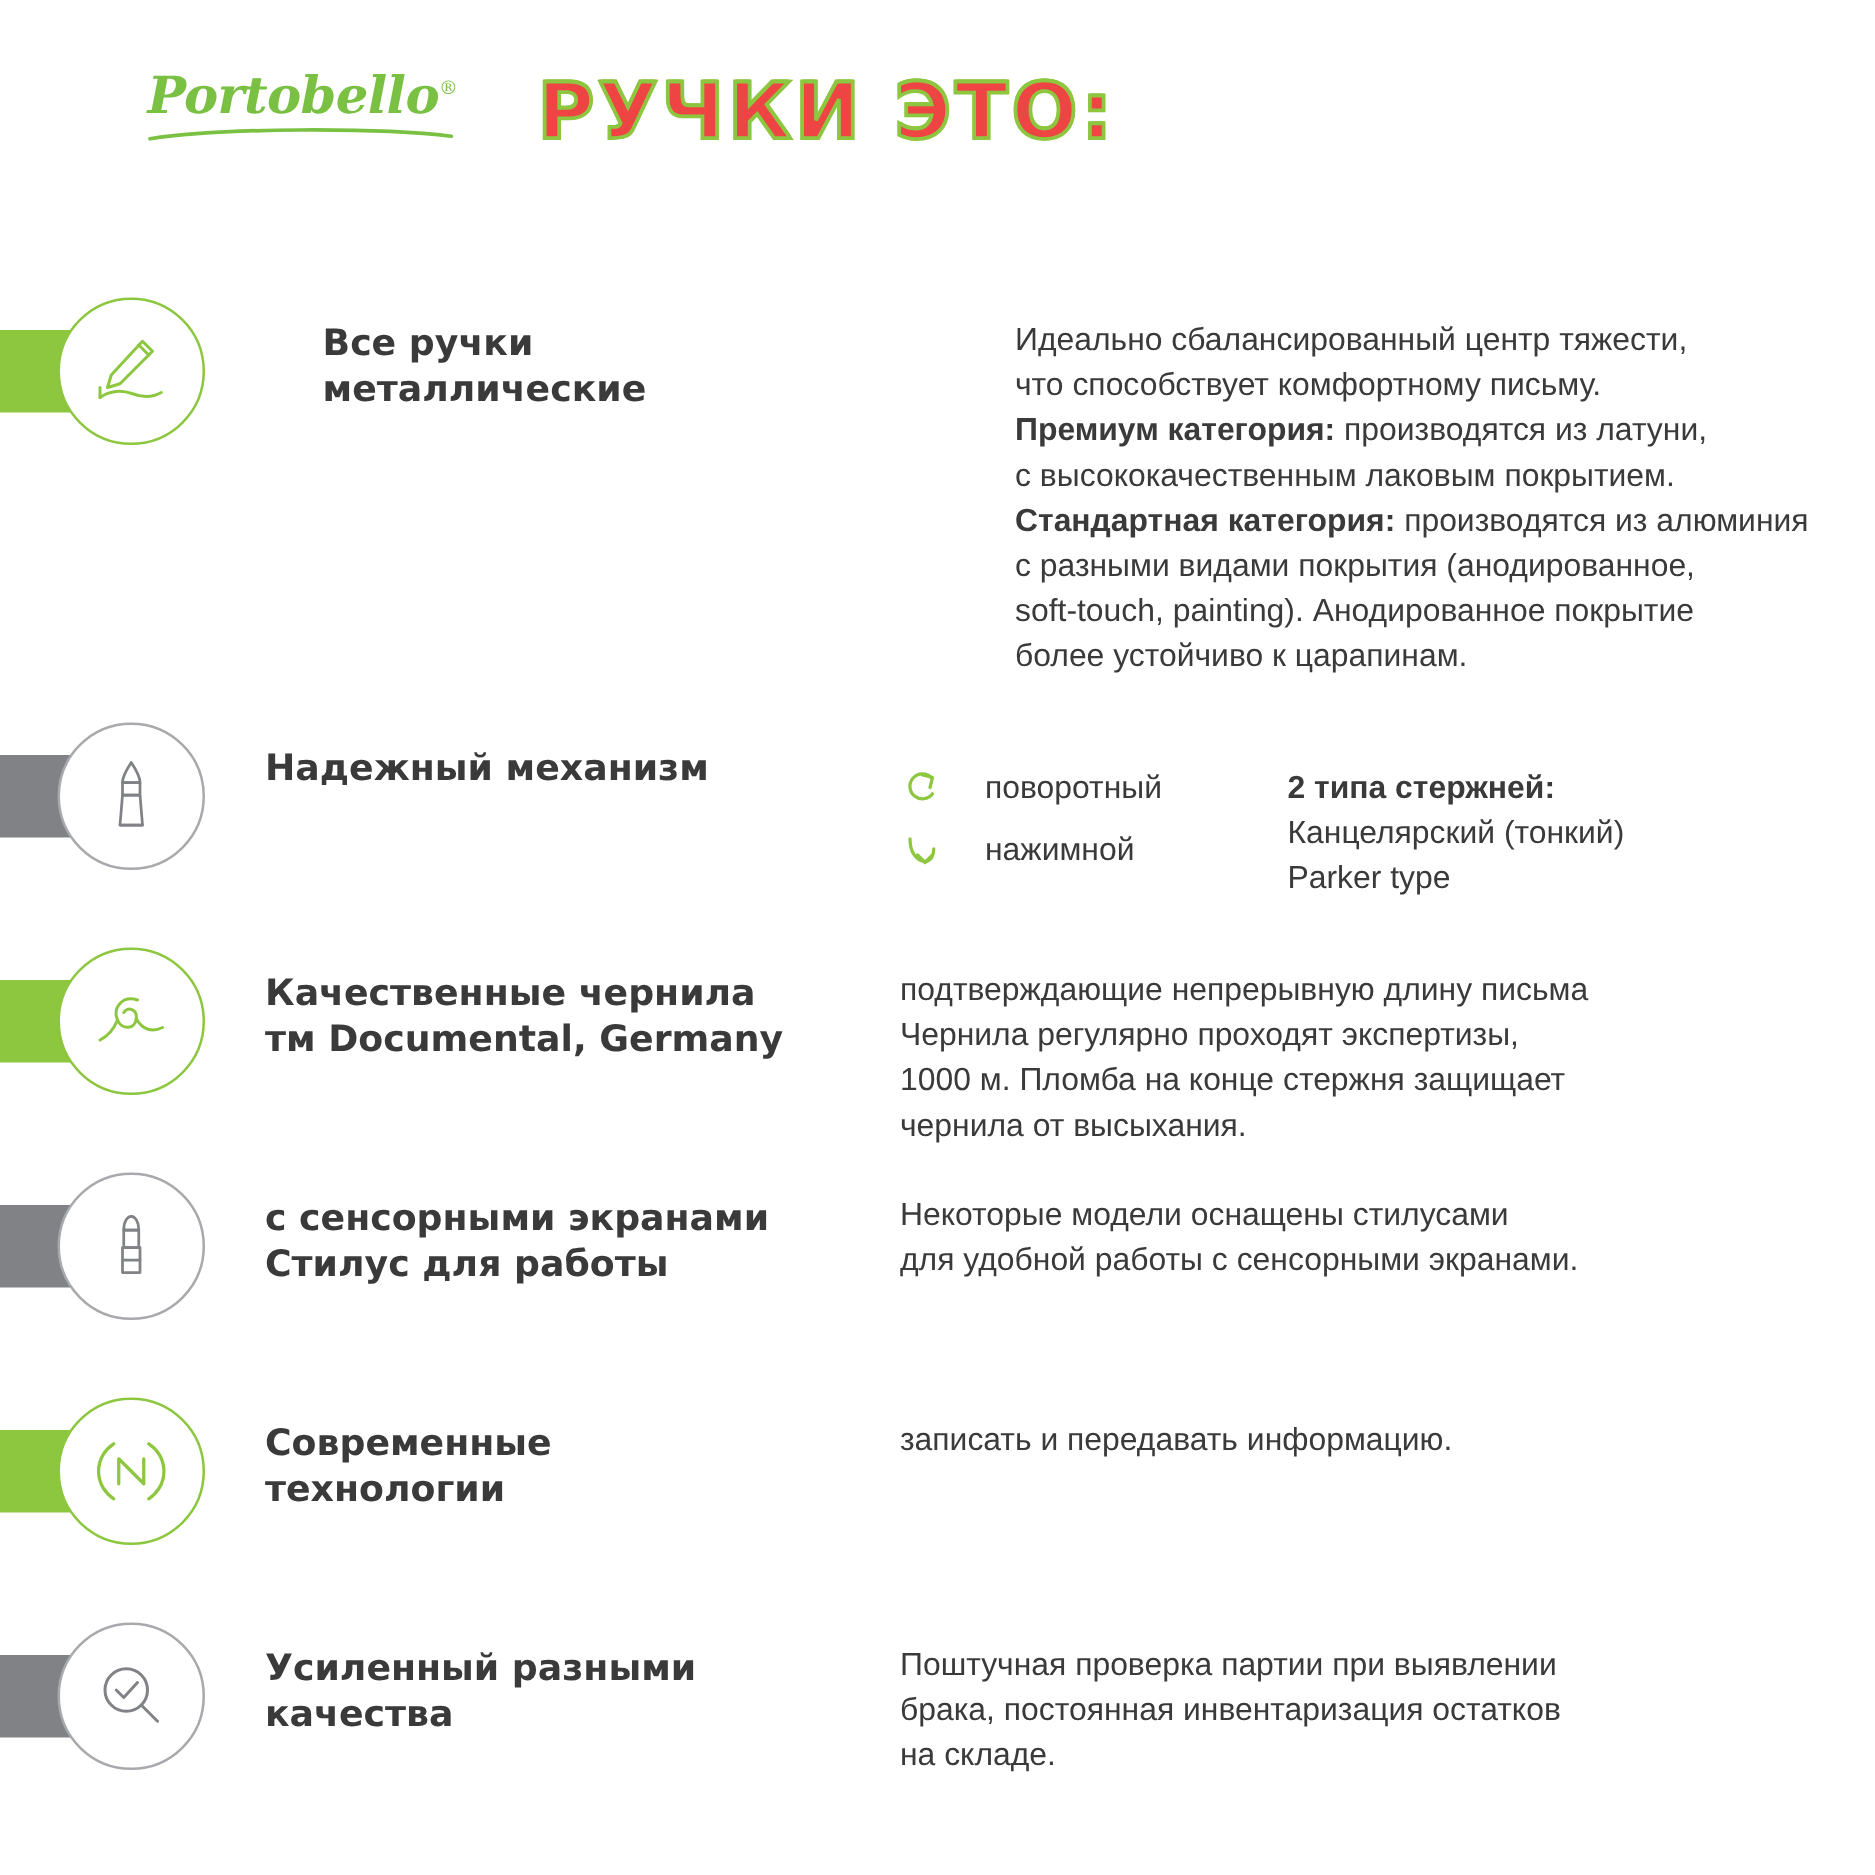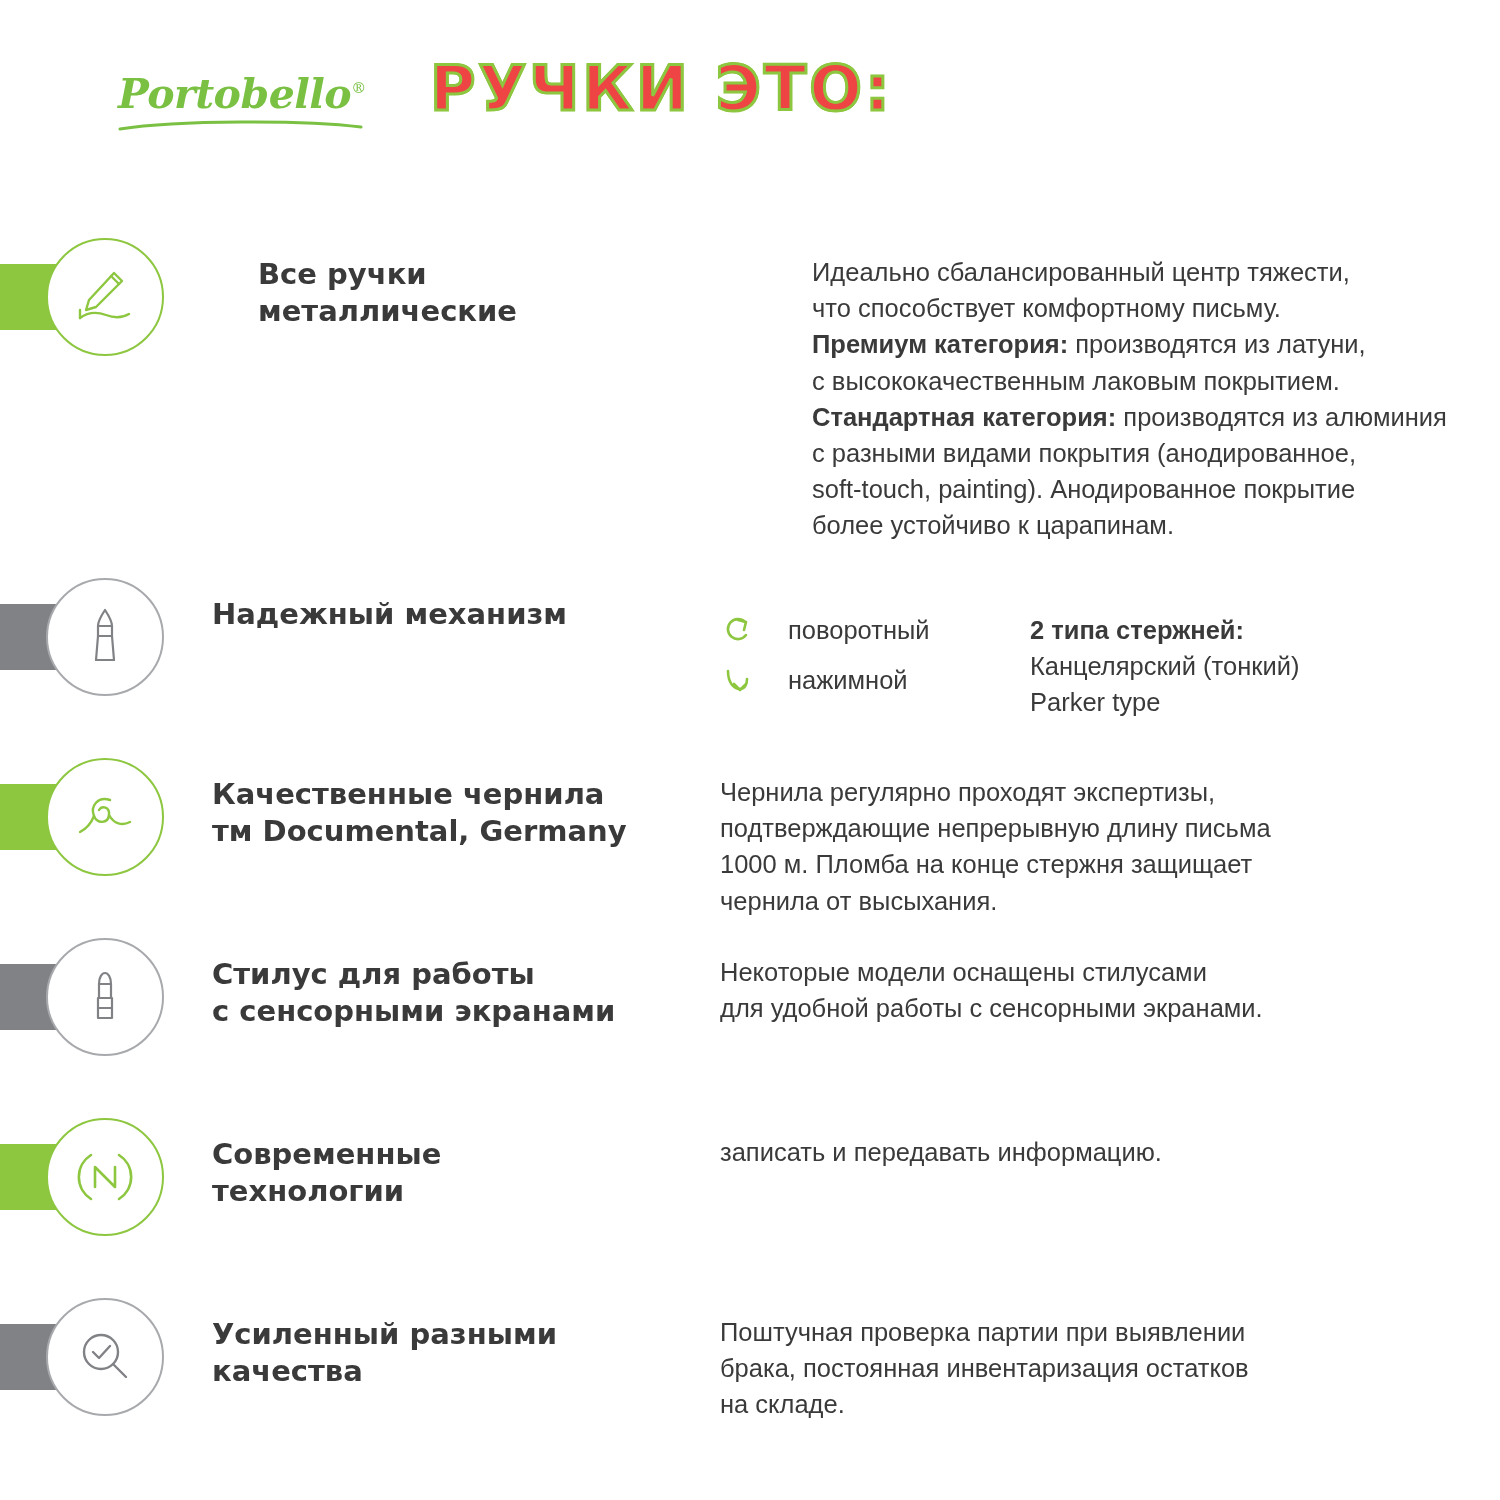--- a/index.html
+++ b/index.html
@@ -17,21 +17,21 @@
   }
 
   
   .header {
     position: relative;
     height: 190px;
   }
   .logo-wrap {
     position: absolute;
     left: 118px;
-    top: 74px;
+    top: 56px;
     width: 260px;
   }
   .logo-text {
     font-family: "DejaVu Serif", serif;
     font-style: italic;
     font-weight: bold;
     font-size: 41px;
     color: #7ac143;
     letter-spacing: -0.5px;
     line-height: 1;
@@ -263,44 +263,44 @@
             <path d="M41 35 C46 44, 54 46, 62 42"></path>
           </g>
         </svg>
       </div>
     </div>
     <div class="heading">
       <div>Качественные чернила</div>
       <div>тм Documental, Germany</div>
     </div>
     <div class="body-col">
+      <p>подтверждающие непрерывную длину письма</p>
       <p>Чернила регулярно проходят экспертизы,</p>
-      <p>подтверждающие непрерывную длину письма</p>
       <p>1000 м. Пломба на конце стержня защищает</p>
       <p>чернила от высыхания.</p>
     </div>
   </div>
 
   <div class="row row-4">
     <div class="badge">
       <div class="bar gray"></div>
       <div class="circle gray">
         <svg width="70" height="70" viewBox="0 0 70 70">
           <g fill="none" stroke="#808285" stroke-width="2.2" stroke-linecap="round" stroke-linejoin="round">
             <path d="M29 22 C29 15, 32 11, 35 11 C38 11, 41 15, 41 22 Z"></path>
             <rect x="29" y="22" width="12" height="14"></rect>
             <rect x="28" y="36" width="14" height="20"></rect>
             <path d="M28 46 L42 46"></path>
           </g>
         </svg>
       </div>
     </div>
     <div class="heading">
+      <div>с сенсорными экранами</div>
       <div>Стилус для работы</div>
-      <div>с сенсорными экранами</div>
     </div>
     <div class="body-col">
       <p>Некоторые модели оснащены стилусами</p>
       <p>для удобной работы с сенсорными экранами.</p>
     </div>
   </div>
 
   <div class="row row-5">
     <div class="badge">
       <div class="bar green"></div>

